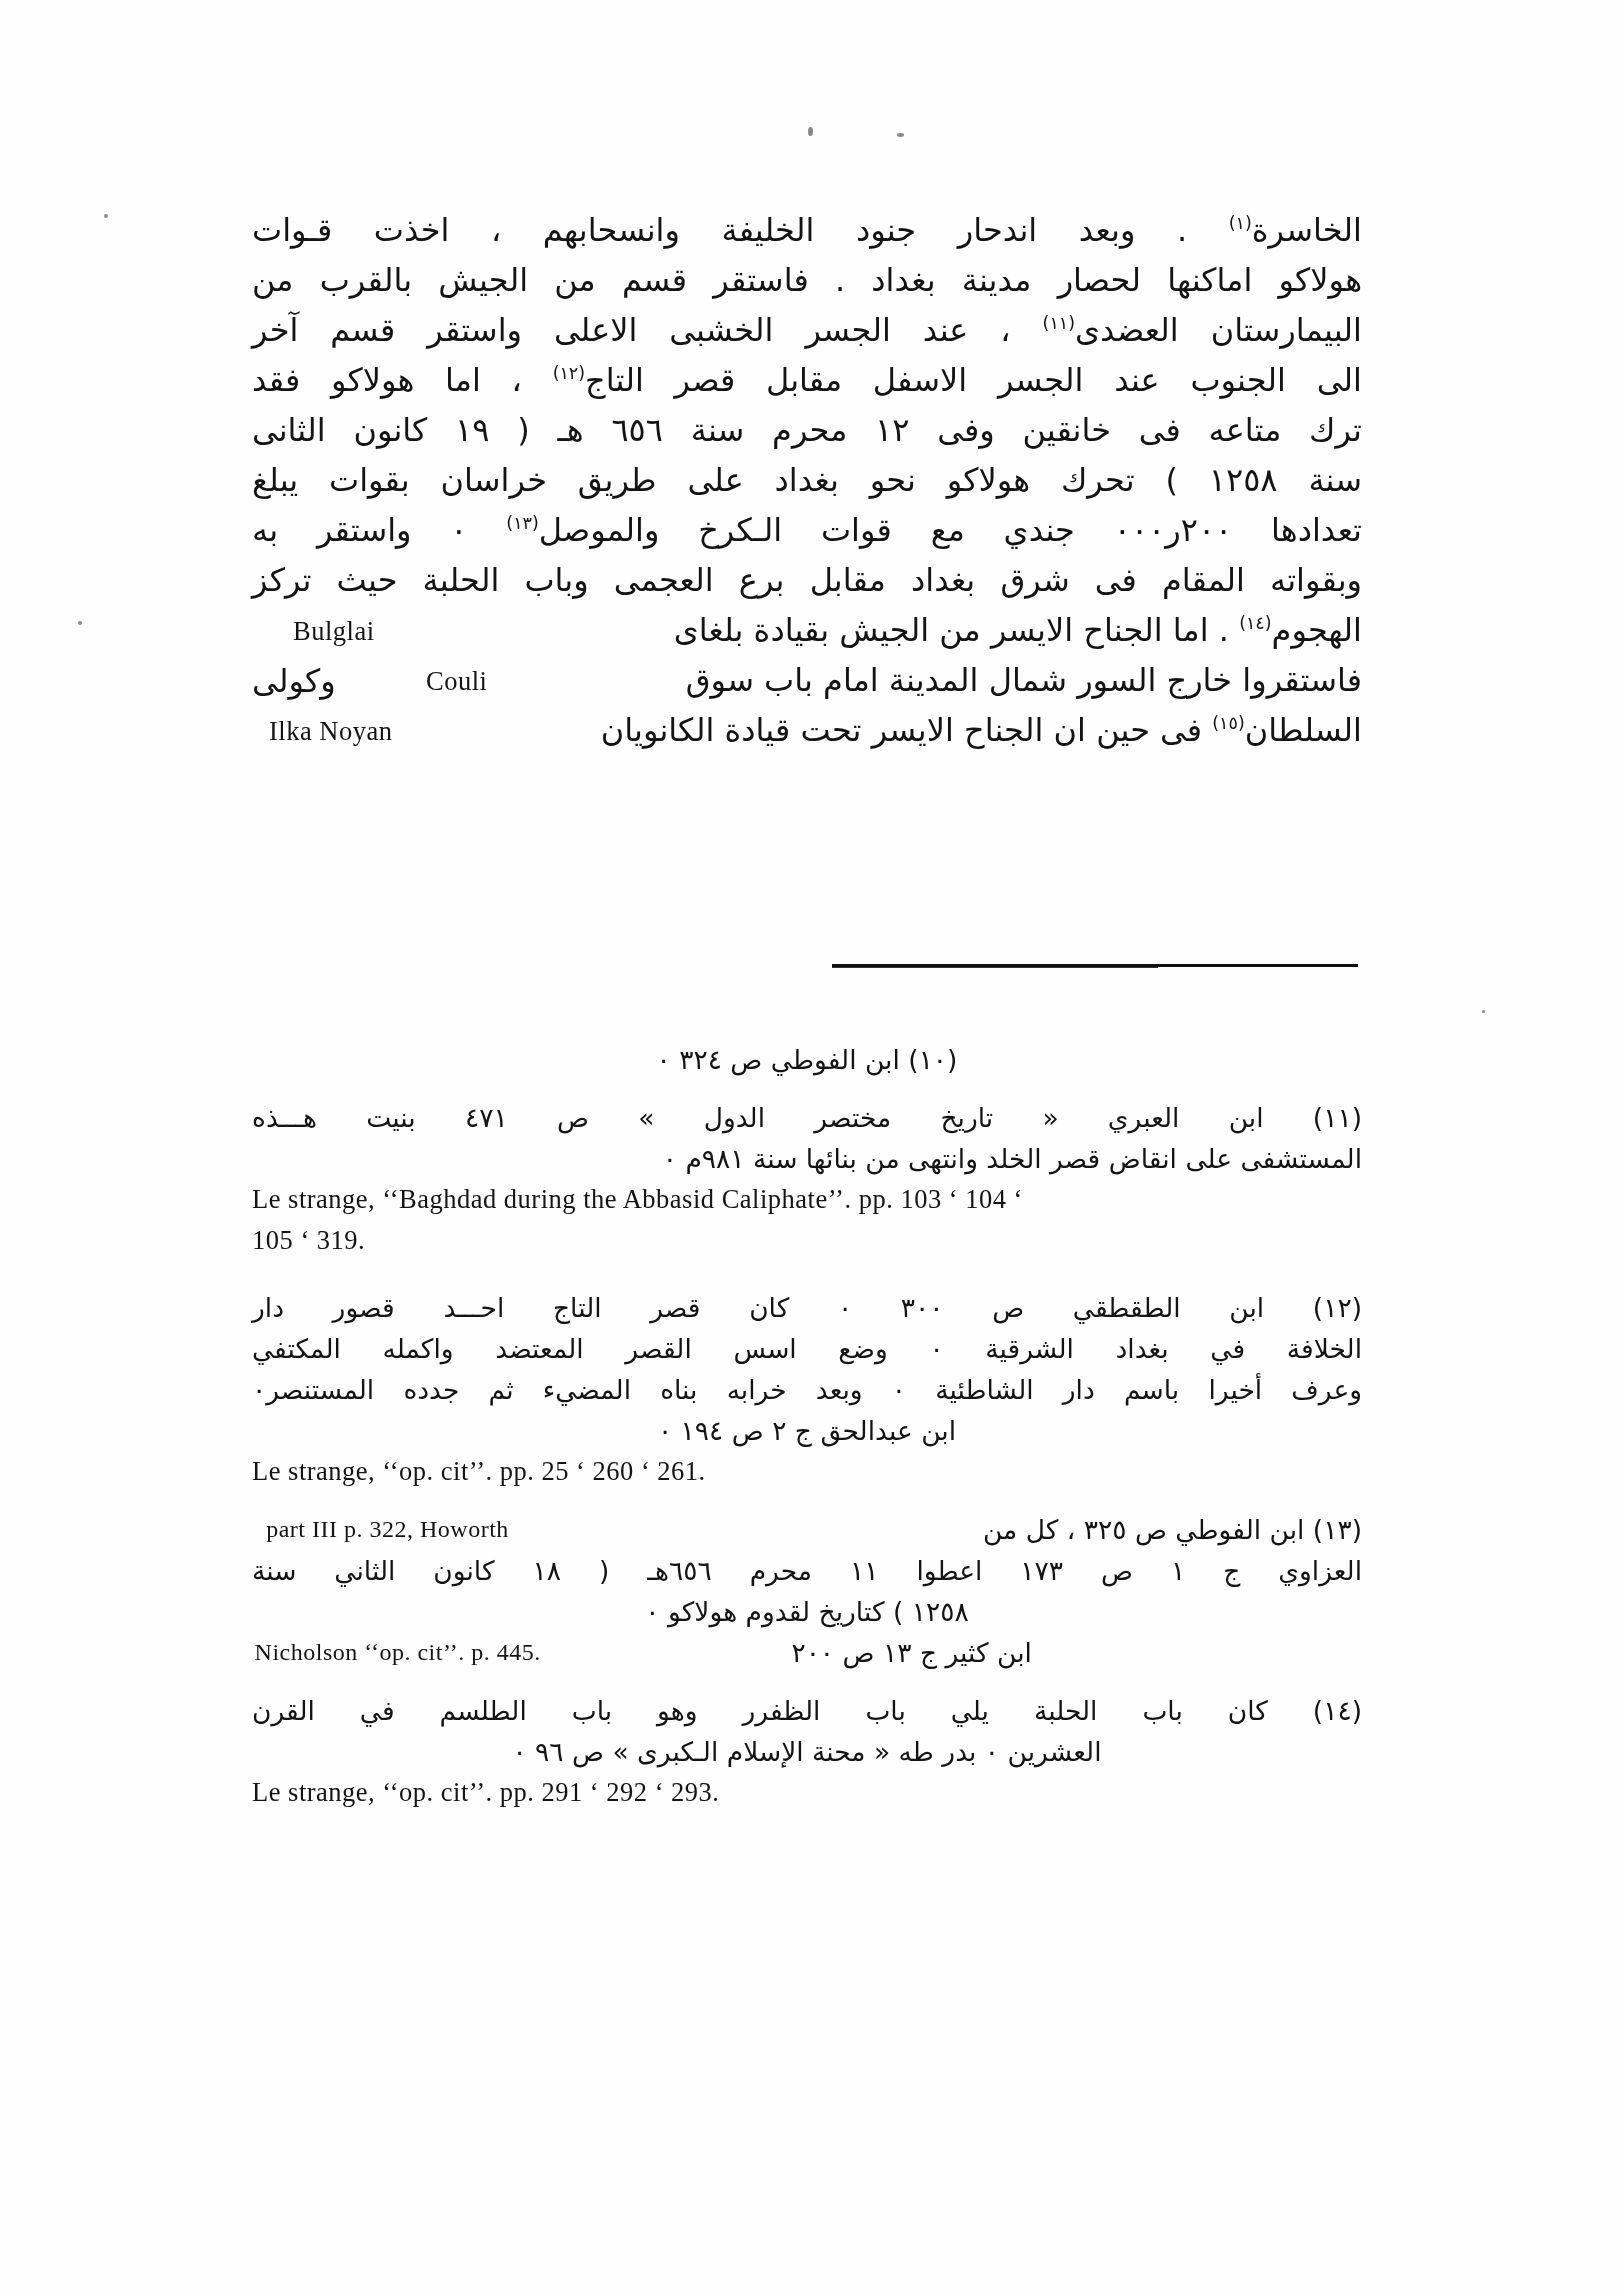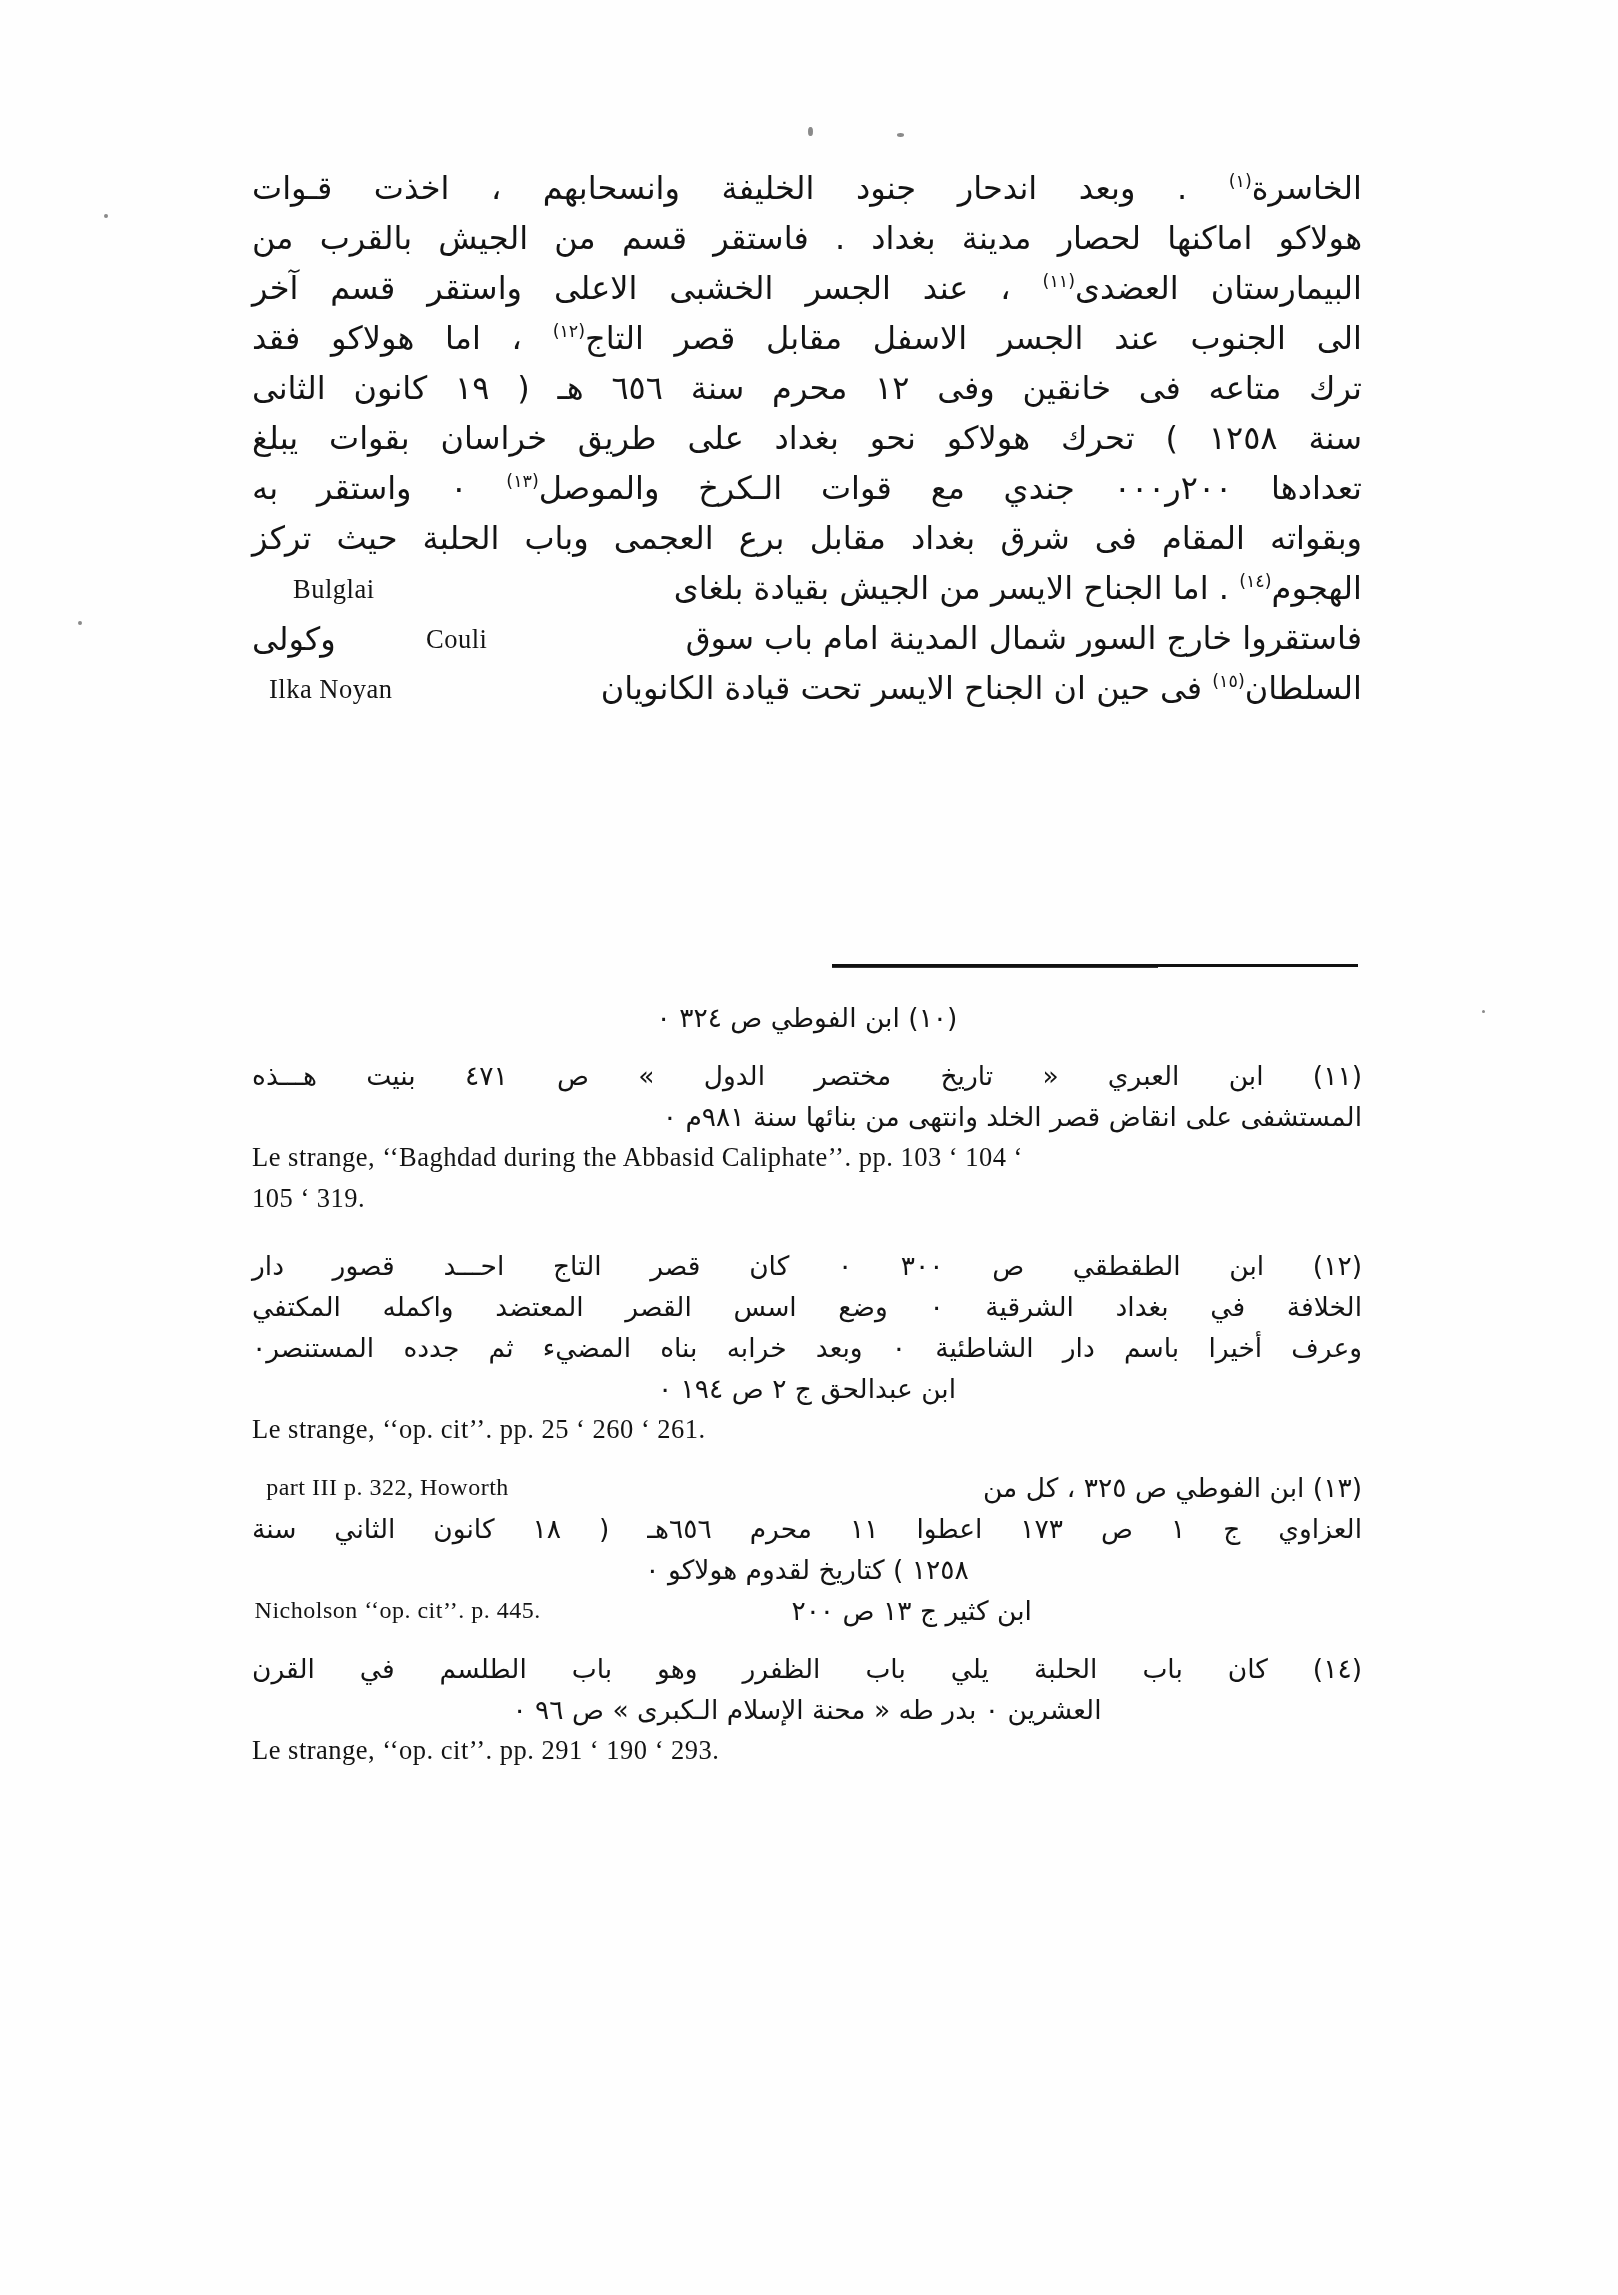--- a/index.html
+++ b/index.html
@@ -24,20 +24,21 @@
     position: absolute;
     background: #2a2a2a;
     border-radius: 50%;
     opacity: .55;
   }
 
   .text-block {
     position: absolute;
     left: 252px;
     width: 1110px;
+    margin-top: 42px;
   }
 
   
   .body-area {
     top: 163px;
   }
 
   .ar-line {
     direction: rtl;
     unicode-bidi: isolate;
@@ -285,21 +286,21 @@
         <span class="r-ar" style="right:330px;">ابن كثير ج ١٣ ص ٢٠٠</span>
         <span class="m-lat" style="left:2.6px;">Nicholson ‘‘op. cit’’. p. 445.</span>
       </div>
     </div>
 
     <div class="gap-sm"></div>
 
     <div class="note">
       <div class="note-ar">(١٤) كان باب الحلبة يلي باب الظفرر وهو باب الطلسم في القرن</div>
       <div class="note-ar center-last">العشرين ٠ بدر طه « محنة الإسلام الـكبرى » ص ٩٦ ٠</div>
-      <div class="note-lat">Le strange, ‘‘op. cit’’. pp. 291 ‘ 190 ‘ 293.</div>
+      <div class="note-lat">Le strange, ‘‘op. cit’’. pp. 291 ‘ 292 ‘ 293.</div>
     </div>
 
     <div class="gap-lg"></div>
 
 
   </div>
 
 
 </div>
 

